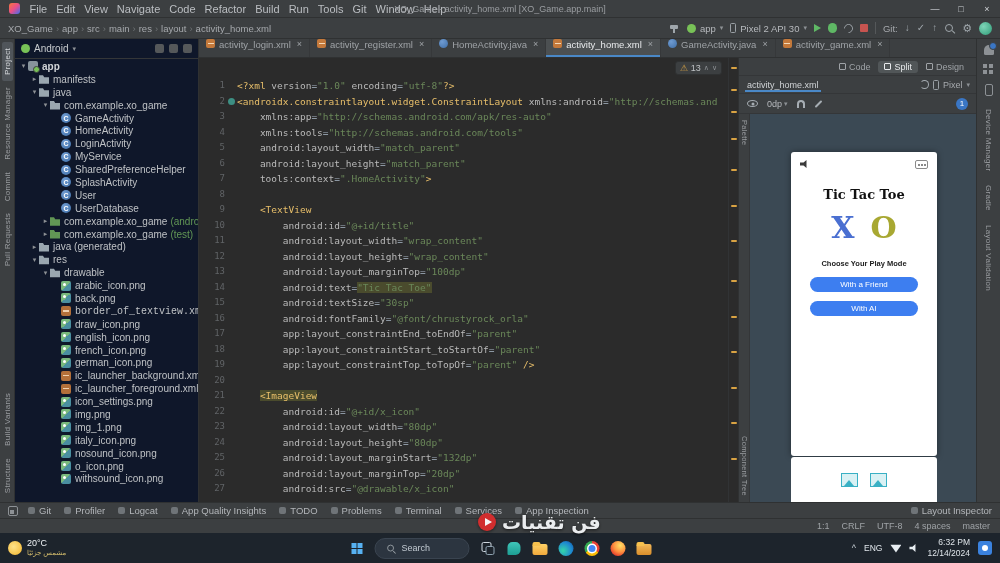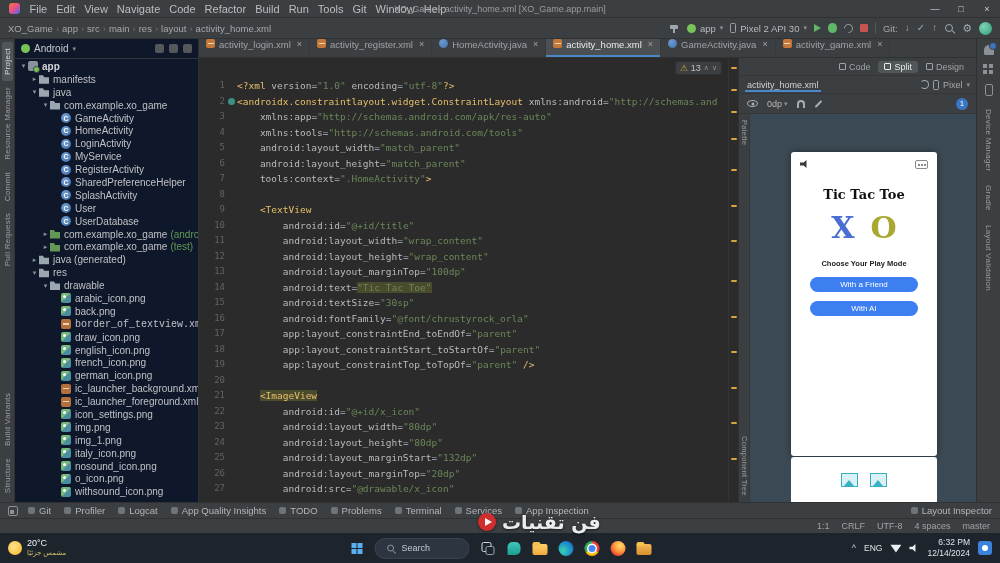--- a/index.html
+++ b/index.html
@@ -338,25 +338,20 @@
           </div>
           <div class="tree-row" style="padding-left: 37px;">
             <span class="chev"></span>
             <span class="ti ti-class">C</span>
             <span class="tree-label">LoginActivity</span>
           </div>
           <div class="tree-row" style="padding-left: 37px;">
             <span class="chev"></span>
             <span class="ti ti-class">C</span>
             <span class="tree-label">MyService</span>
-          </div>
-          <div class="tree-row" style="padding-left: 37px;">
-            <span class="chev"></span>
-            <span class="ti ti-class">C</span>
-            <span class="tree-label">RegisterActivity</span>
           </div>
           <div class="tree-row" style="padding-left: 37px;">
             <span class="chev"></span>
             <span class="ti ti-class">C</span>
             <span class="tree-label">SharedPreferenceHelper</span>
           </div>
           <div class="tree-row" style="padding-left: 37px;">
             <span class="chev"></span>
             <span class="ti ti-class">C</span>
             <span class="tree-label">SplashActivity</span>

